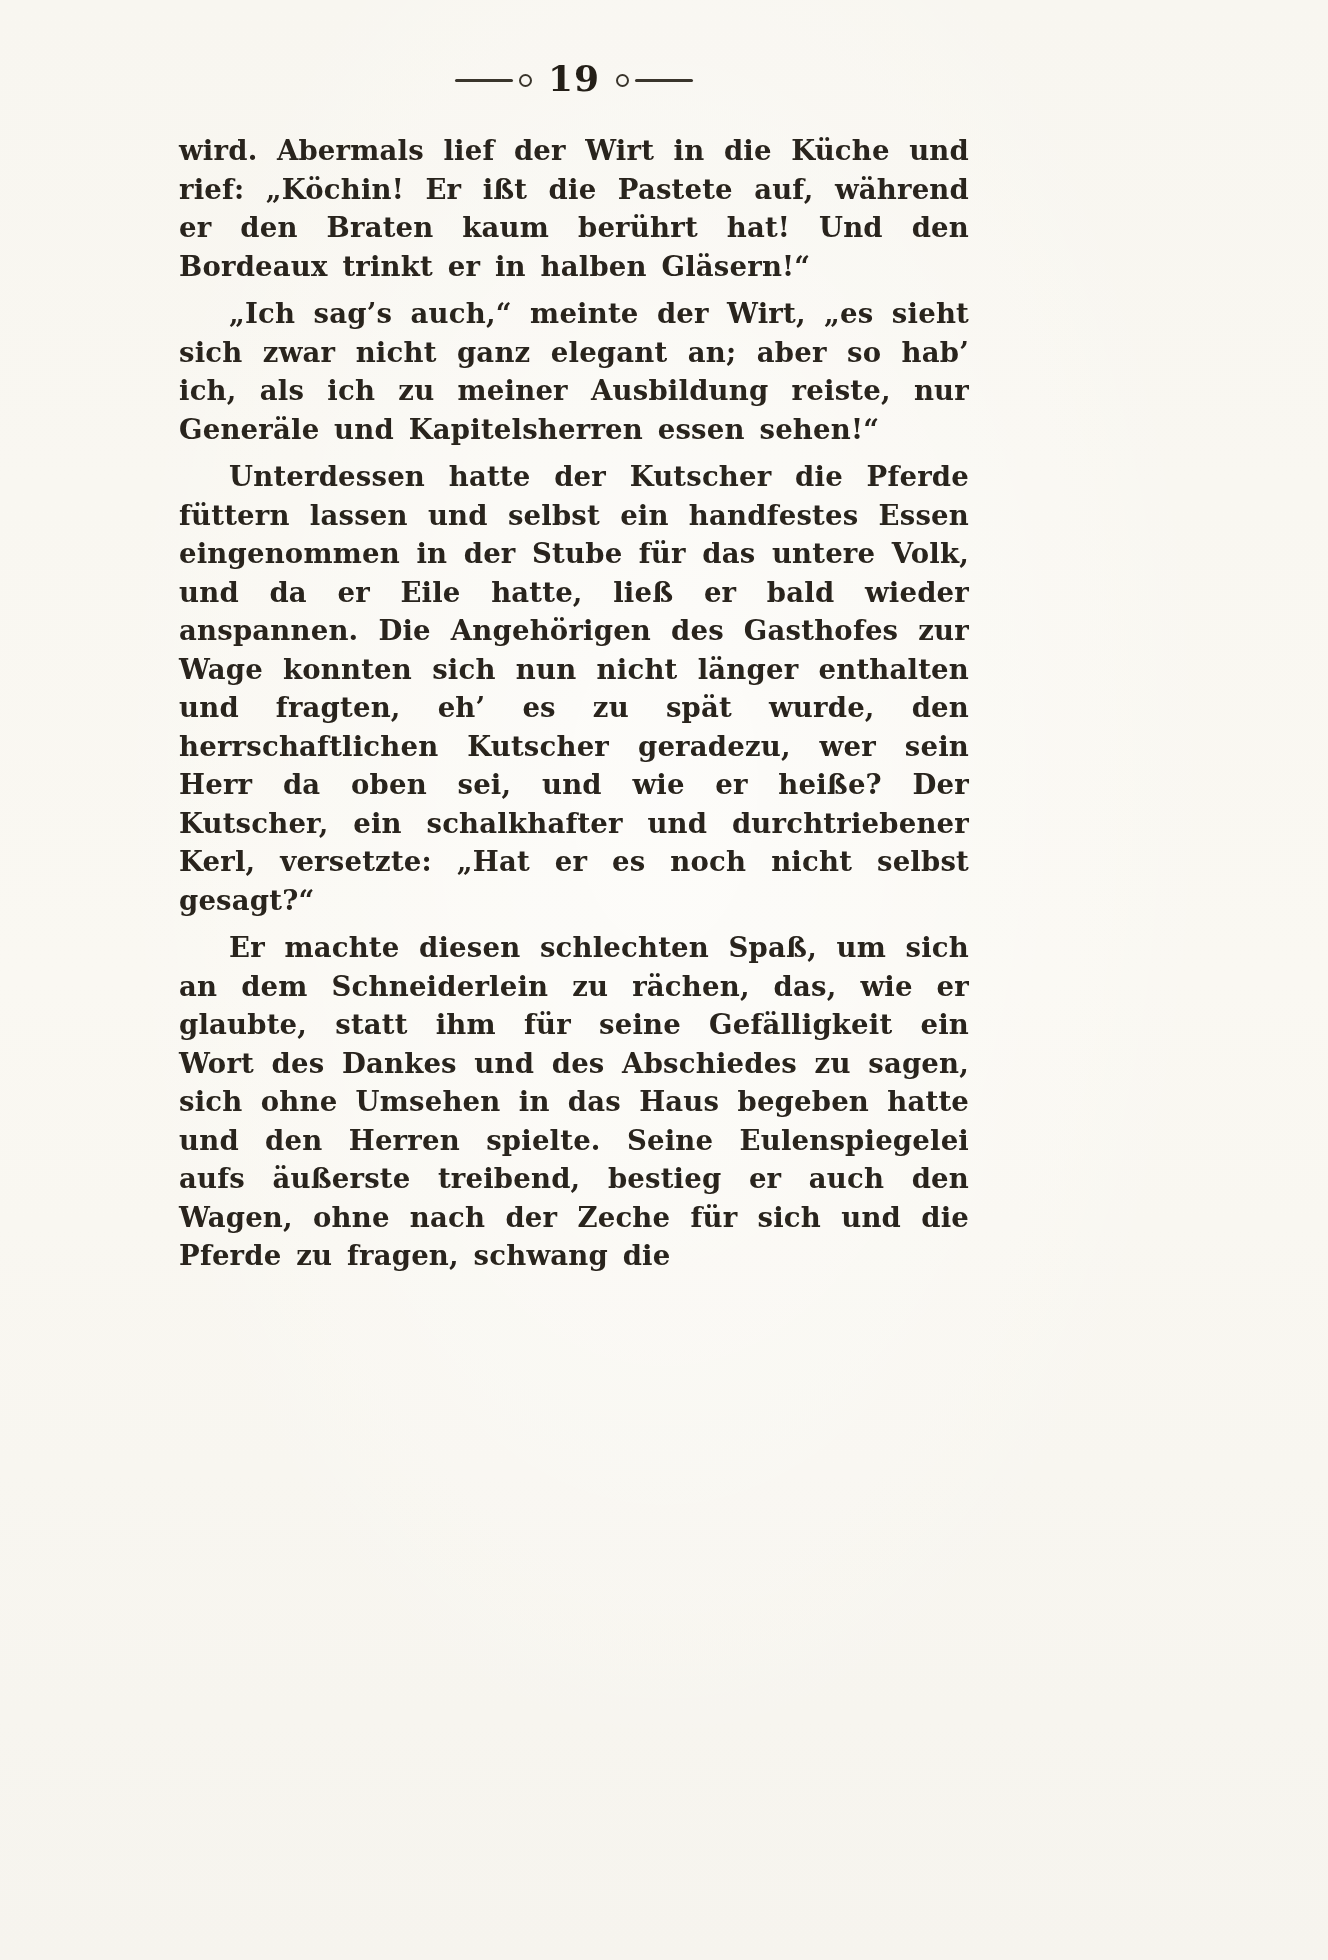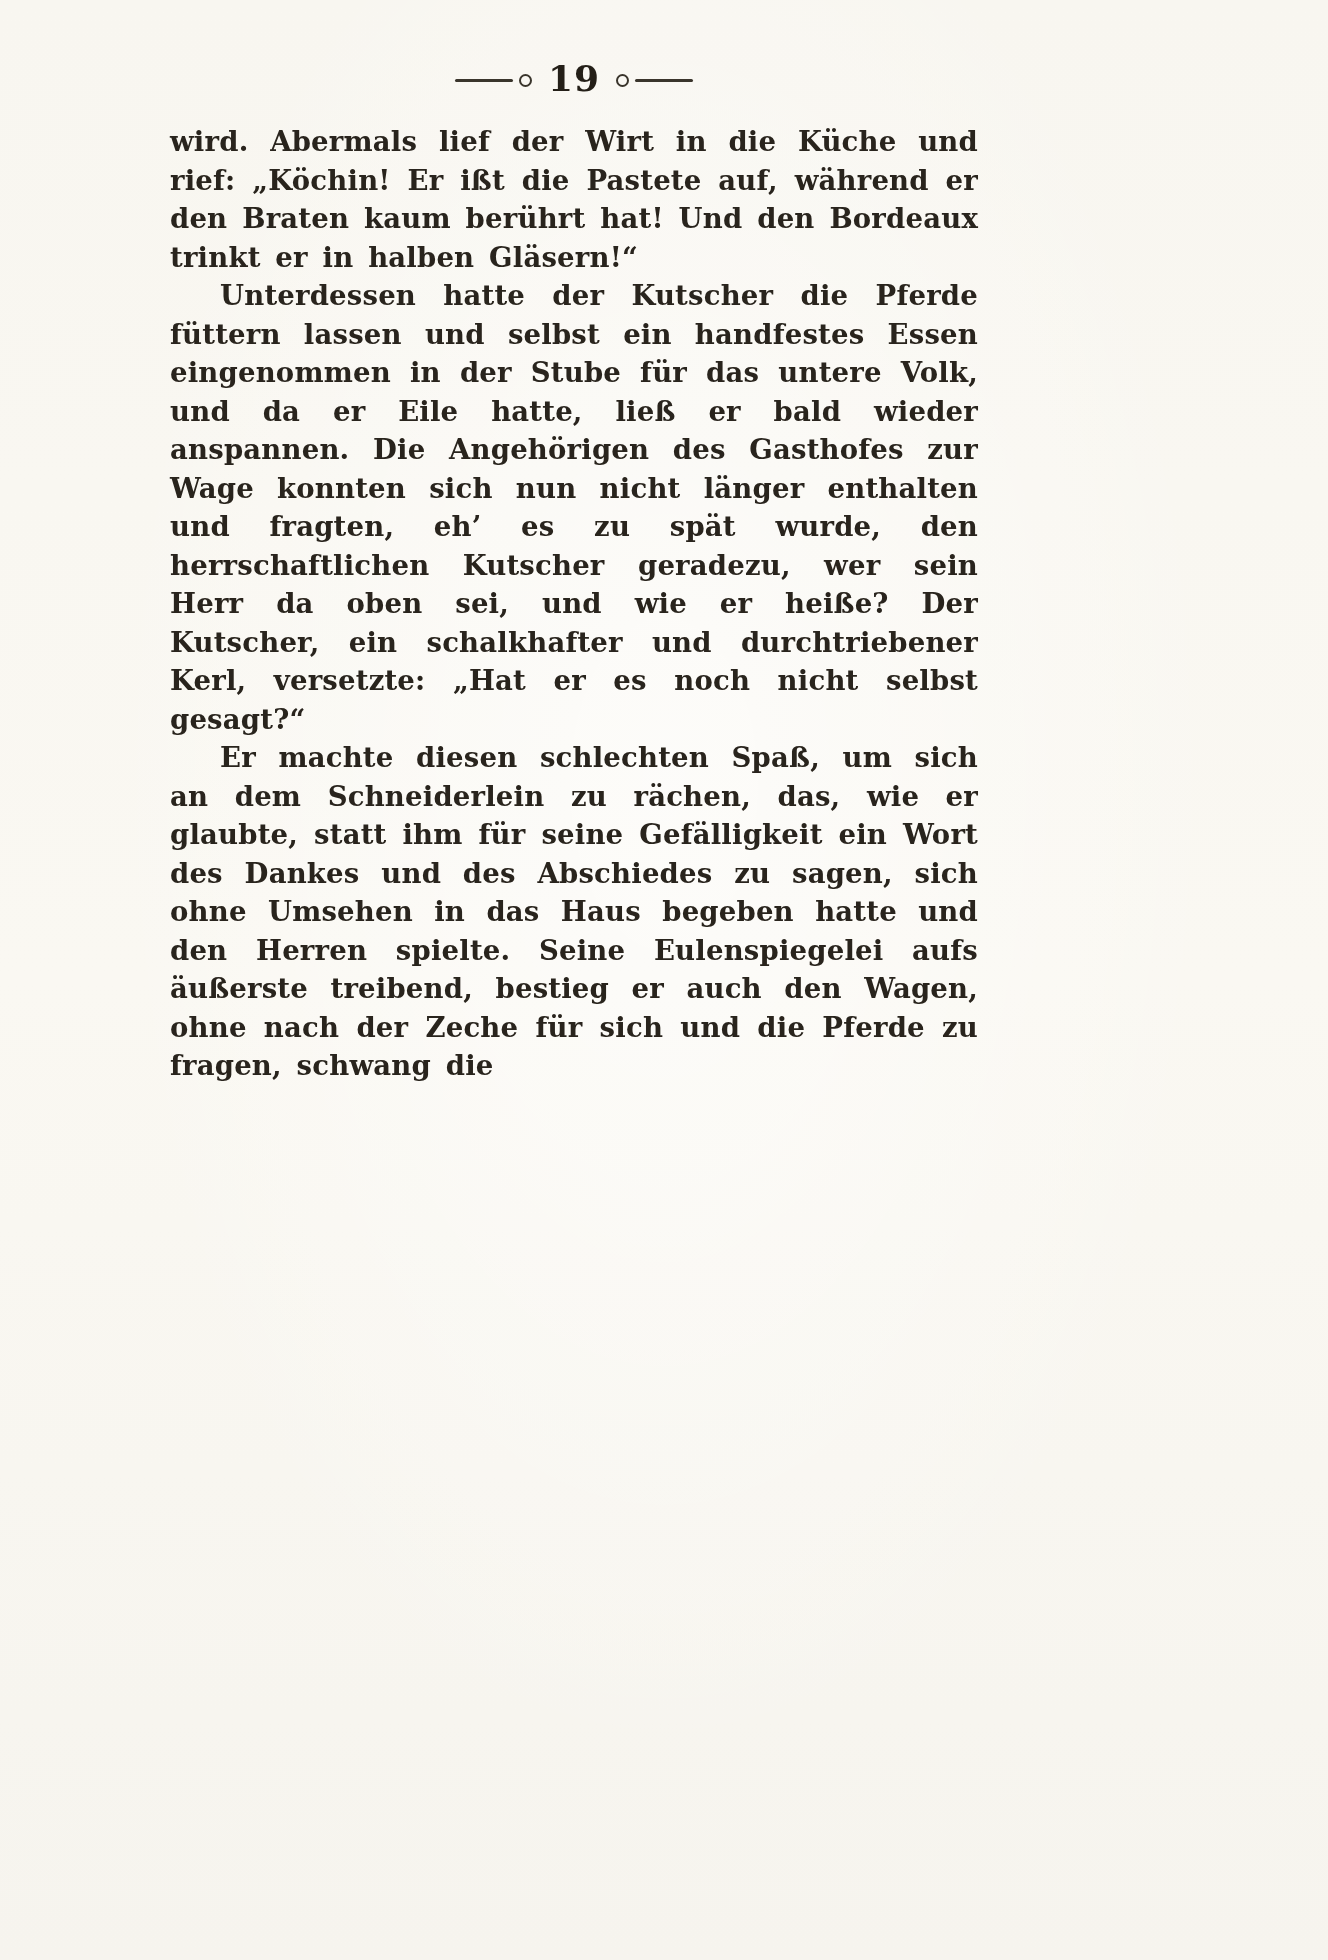--- a/index.html
+++ b/index.html
@@ -52,21 +52,21 @@
     line-height: 1;
     transform: translateY(-2px);
   }
   .text-block {
     position: absolute;
     top: 122px;
     left: 170px;
     width: 808px;
   }
   p.para {
-    margin: 0;
+    margin: 9px;
     font-size: 27.5px;
     font-weight: bold;
     line-height: 38.5px;
     letter-spacing: 0.2px;
     word-spacing: 5px;
     text-align: justify;
     text-align-last: left;
     color: #29241d;
   }
   p.para.indent {
@@ -81,17 +81,18 @@
   <div class="page-header">
     <span class="orn-dash"></span>
     <span class="orn-ring"></span>
     <span class="page-number">19</span>
     <span class="orn-ring"></span>
     <span class="orn-dash"></span>
   </div>
 
   <div class="text-block" id="paragraphs">
       <p class="para">wird. Abermals lief der Wirt in die Küche und rief: „Köchin! Er ißt die Pastete auf, während er den Braten kaum berührt hat! Und den Bordeaux trinkt er in halben Gläsern!“</p>
+      <p class="para indent">„Ich sag’s auch,“ meinte der Wirt, „es sieht sich zwar nicht ganz elegant an; aber so hab’ ich, als ich zu meiner Ausbildung reiste, nur Generäle und Kapitelsherren essen sehen!“</p>
       <p class="para indent">Unterdessen hatte der Kutscher die Pferde füttern lassen und selbst ein handfestes Essen eingenommen in der Stube für das untere Volk, und da er Eile hatte, ließ er bald wieder anspannen. Die Angehörigen des Gasthofes zur Wage konnten sich nun nicht länger enthalten und fragten, eh’ es zu spät wurde, den herrschaftlichen Kutscher geradezu, wer sein Herr da oben sei, und wie er heiße? Der Kutscher, ein schalkhafter und durchtriebener Kerl, versetzte: „Hat er es noch nicht selbst gesagt?“</p>
       <p class="para indent">Er machte diesen schlechten Spaß, um sich an dem Schneiderlein zu rächen, das, wie er glaubte, statt ihm für seine Gefälligkeit ein Wort des Dankes und des Abschiedes zu sagen, sich ohne Umsehen in das Haus begeben hatte und den Herren spielte. Seine Eulenspiegelei aufs äußerste treibend, bestieg er auch den Wagen, ohne nach der Zeche für sich und die Pferde zu fragen, schwang die</p>
     </div>
 
 </div>
 
 </body></html>

